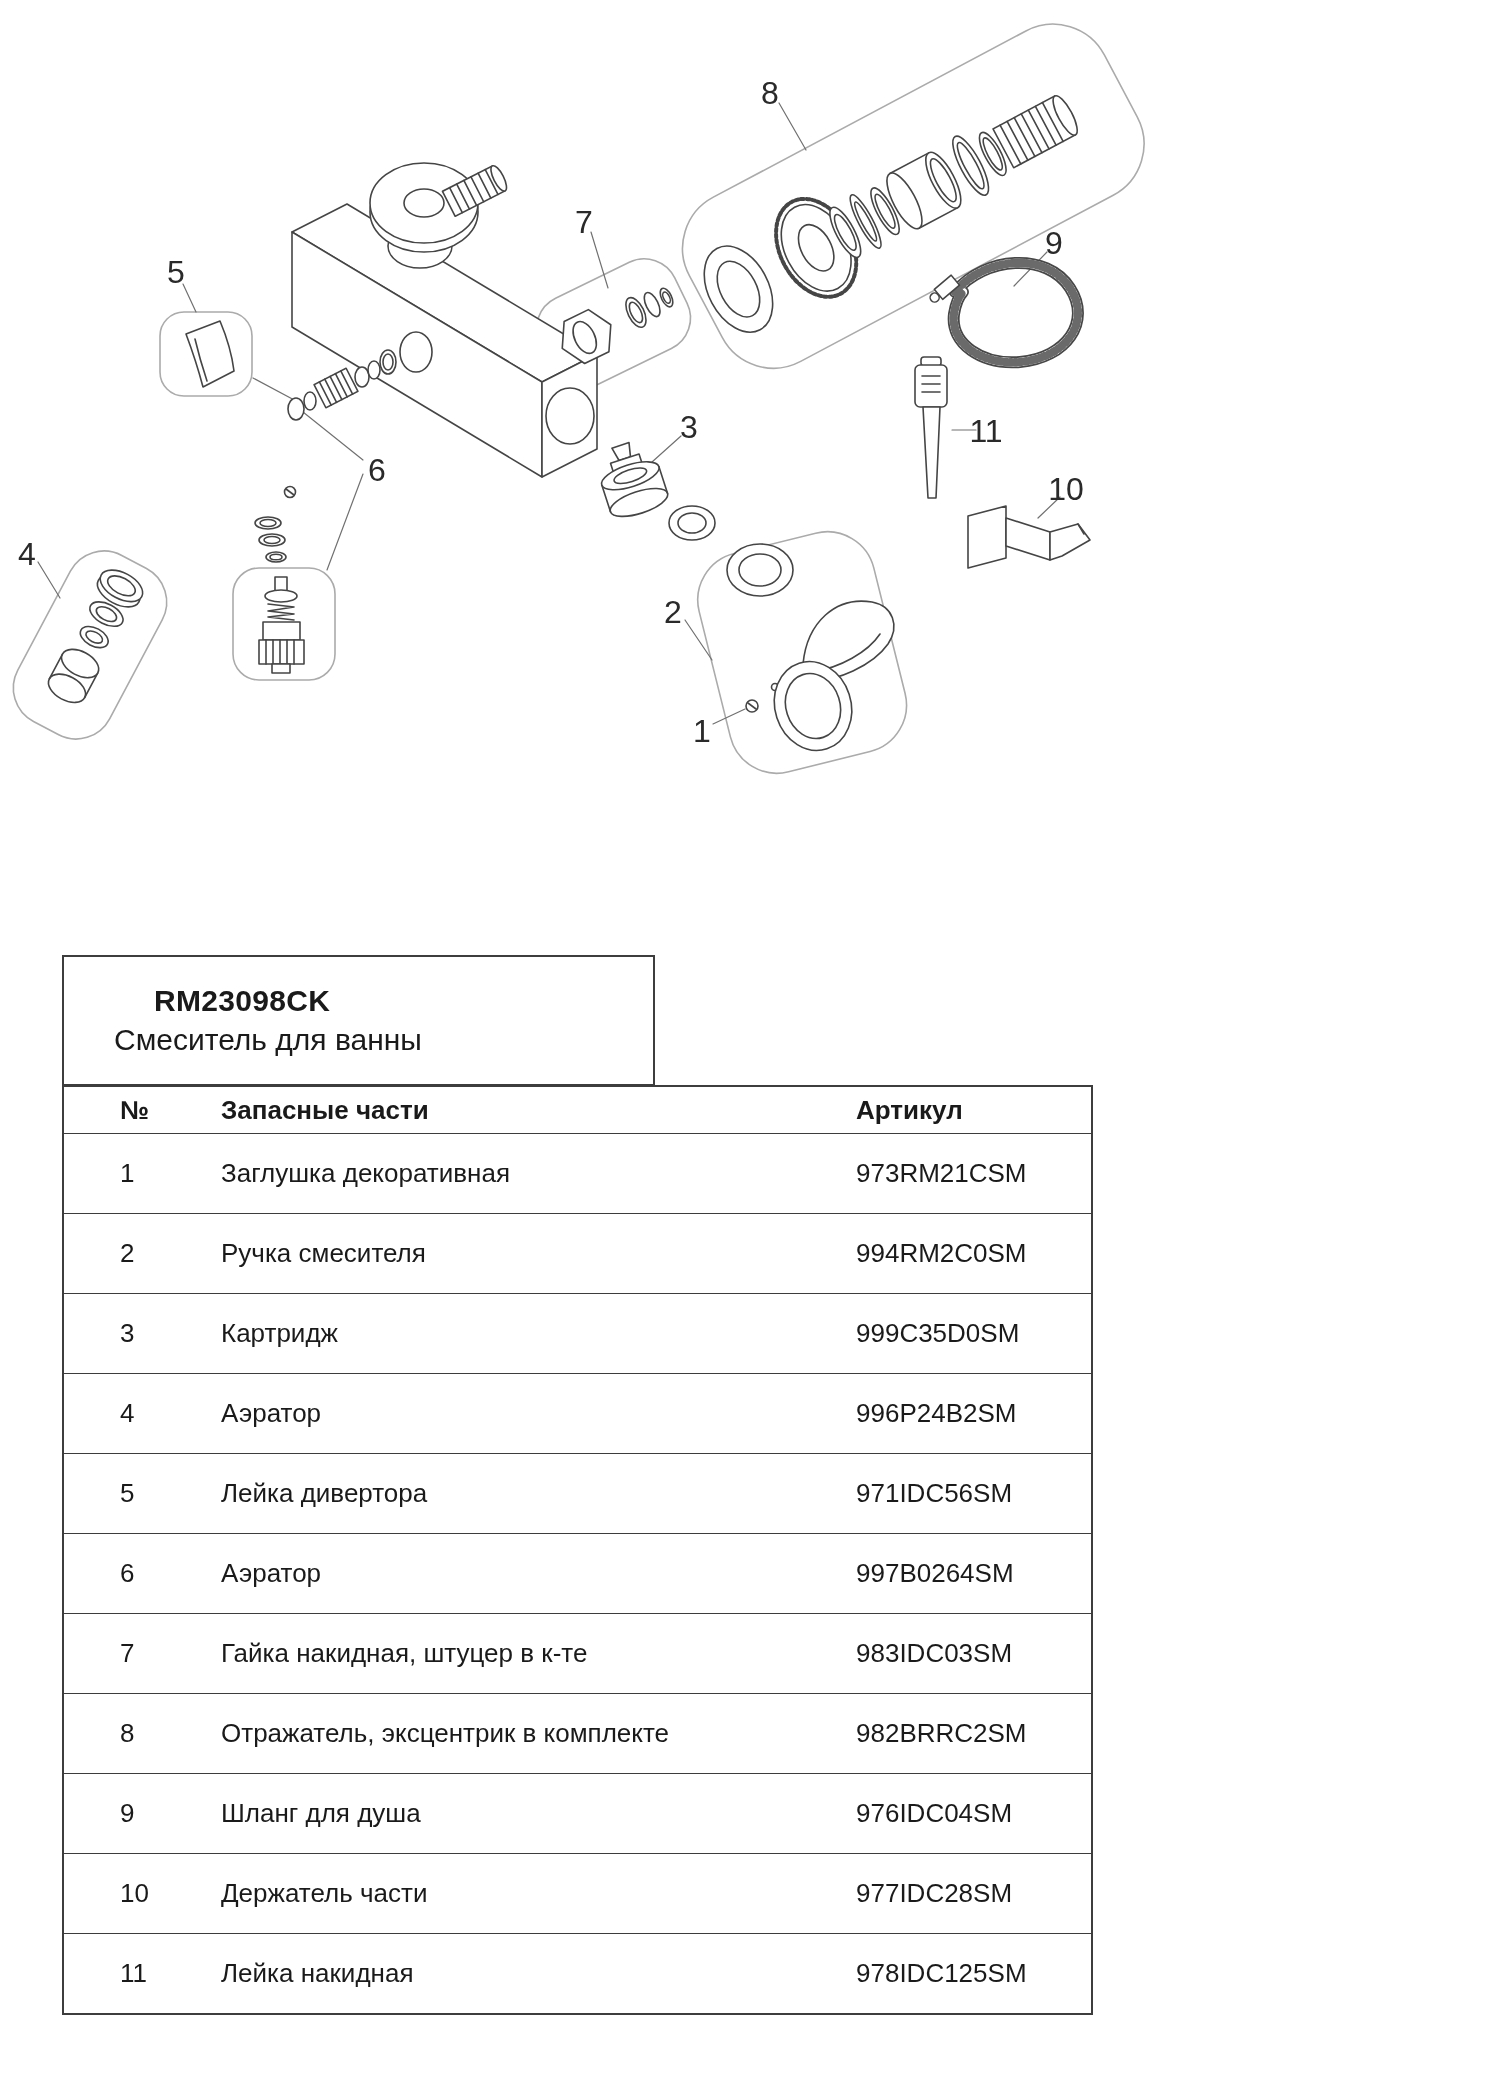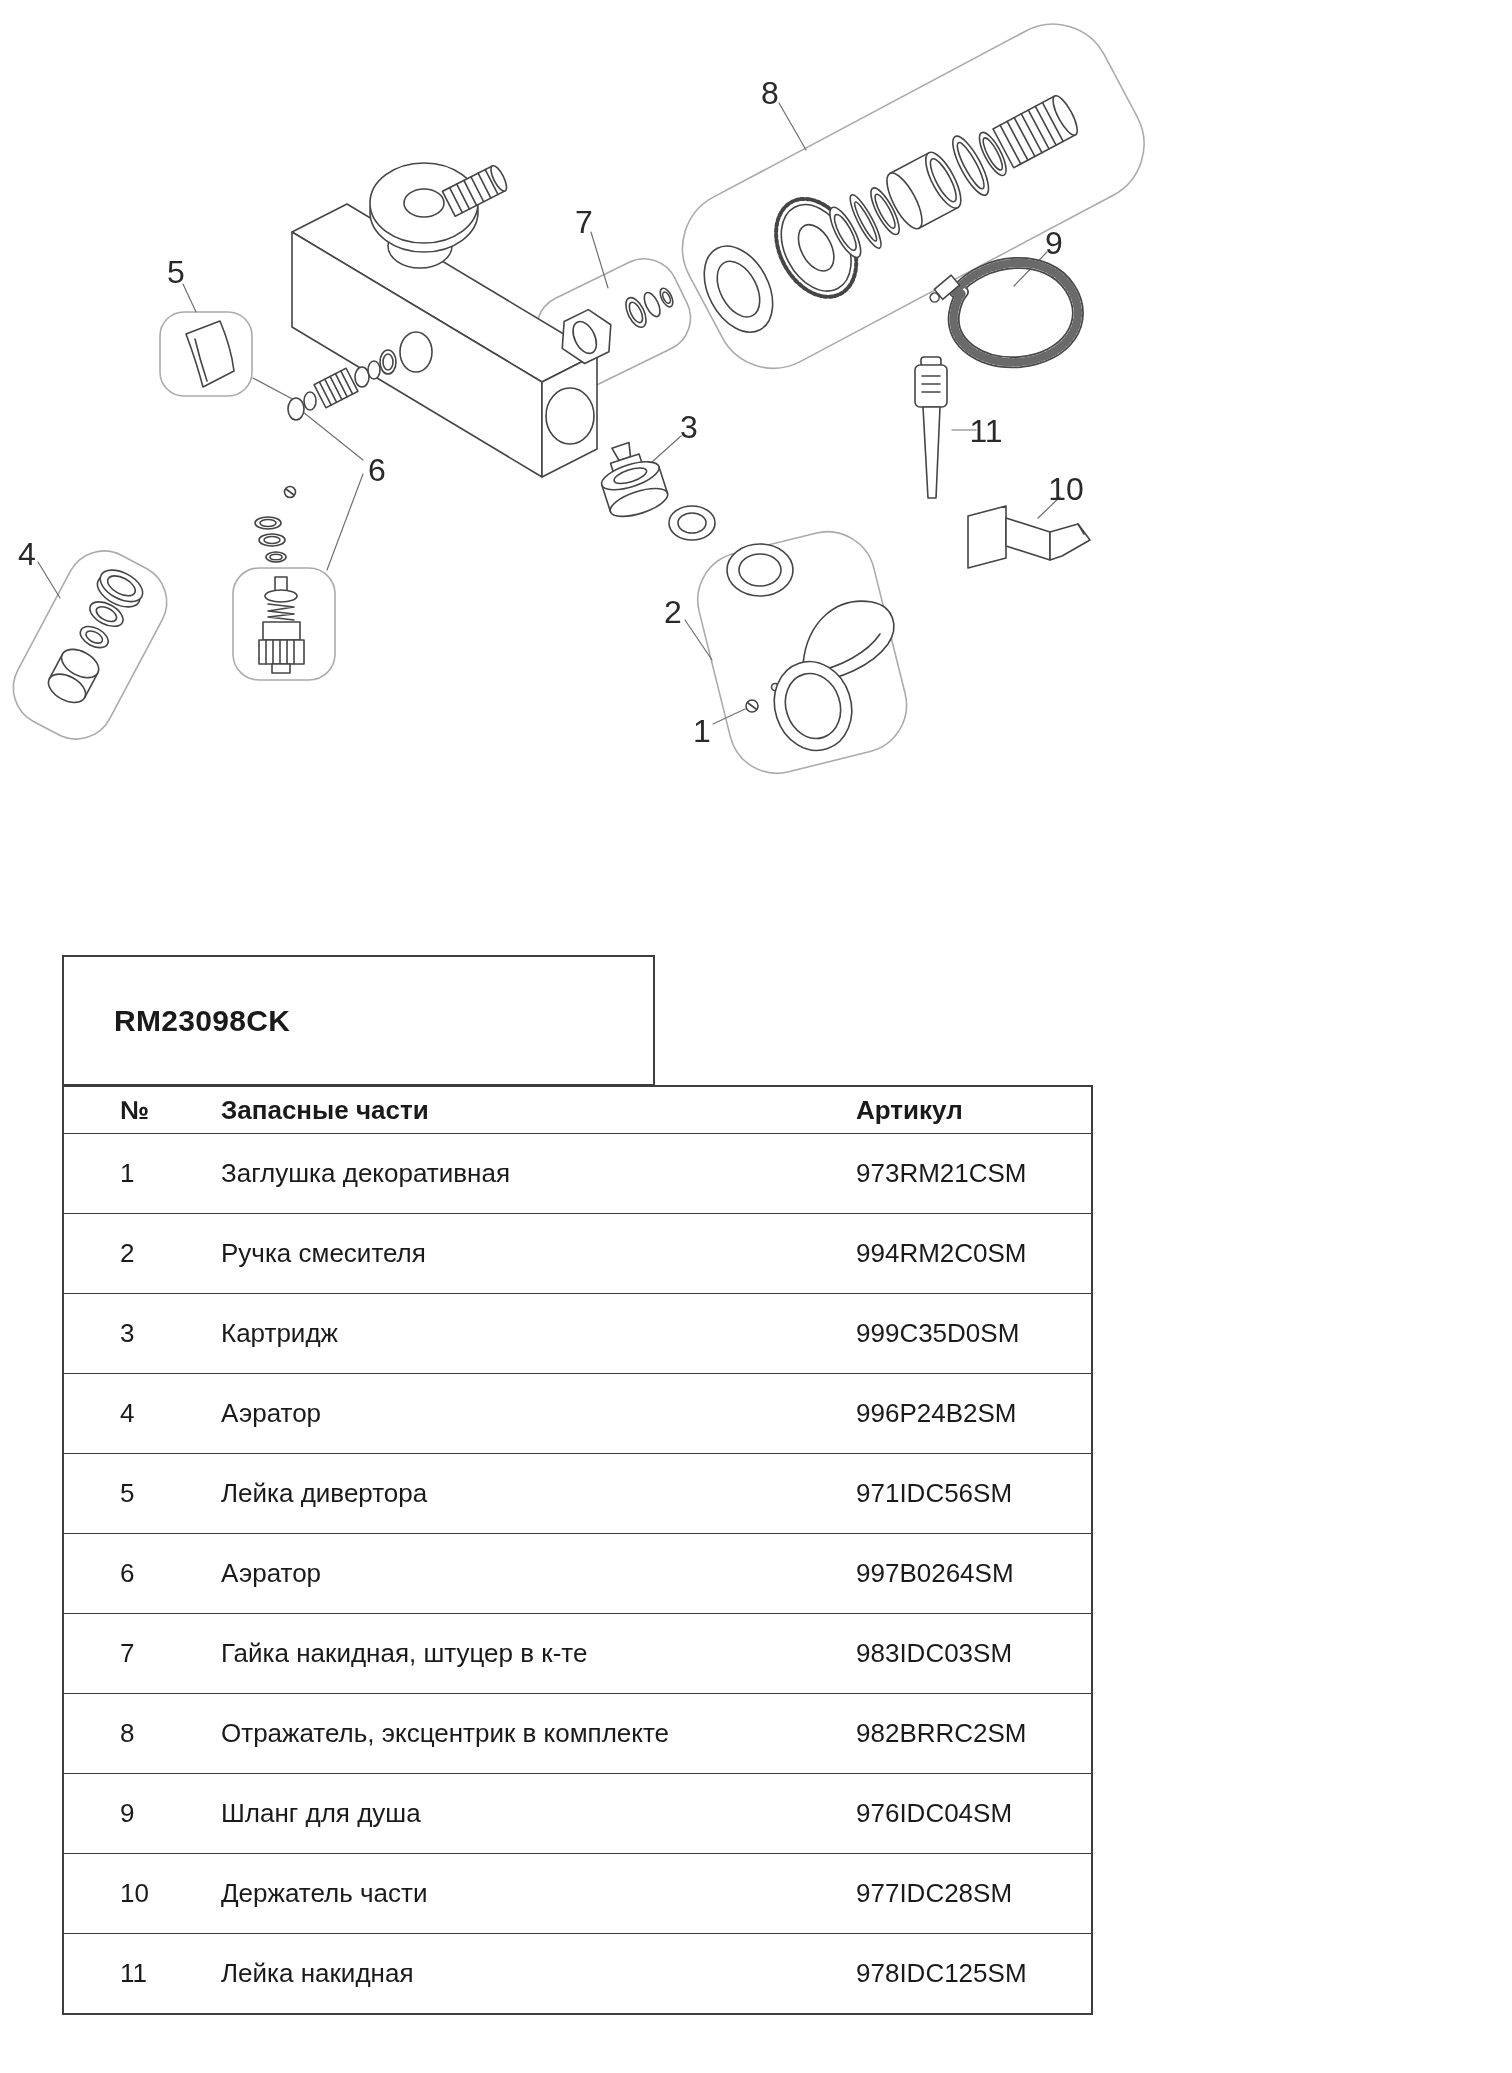--- a/index.html
+++ b/index.html
@@ -2,21 +2,21 @@
 <html><head>
 <meta charset="utf-8">
 <style>
   html,body{margin:0;padding:0;background:#ffffff;}
   .page{position:relative;width:1512px;height:2073px;background:#fff;
         font-family:"Liberation Sans",sans-serif;color:#1a1a1a;overflow:hidden;}
   .diagram{position:absolute;left:0;top:0;}
   .title-box{position:absolute;left:62px;top:955px;width:593px;height:131px;
              border:2px solid #3d3d3d;box-sizing:border-box;display:flex;
              flex-direction:column;justify-content:center;padding-left:50px;gap:5px;}
-  .title-box .code{font-size:30px;font-weight:700;letter-spacing:.3px;}
+  .title-box .code{font-size:30px;font-weight:700;letter-spacing:.3px;margin-left:40px;}
   .title-box .name{font-size:30px;font-weight:400;}
   .parts-table{position:absolute;left:62px;top:1085px;width:1029px;
                border-collapse:collapse;border:2px solid #3d3d3d;font-size:26px;
                table-layout:fixed;}
   .parts-table th,.parts-table td{border-top:1.5px solid #3d3d3d;border-bottom:1.5px solid #3d3d3d;
                text-align:left;padding:0;vertical-align:middle;}
   .parts-table thead th{font-weight:700;height:46px;}
   .parts-table tbody td{font-weight:400;height:79px;}
   .parts-table .c1{padding-left:56px;}
 </style>
@@ -253,20 +253,21 @@
         <text x="770" y="104">8</text>
         <text x="1054" y="254">9</text>
         <text x="1066" y="500">10</text>
         <text x="986" y="442">11</text>
       </g>
     </g>
   </svg>
 
   <div class="title-box">
     <div class="code">RM23098CK</div>
+    <div class="name">Смеситель для ванны</div>
   </div>
 
   <table class="parts-table">
     <colgroup>
         <col style="width:158px">
         <col style="width:635px">
         <col style="width:236px">
       </colgroup>
     <thead>
       <tr>

